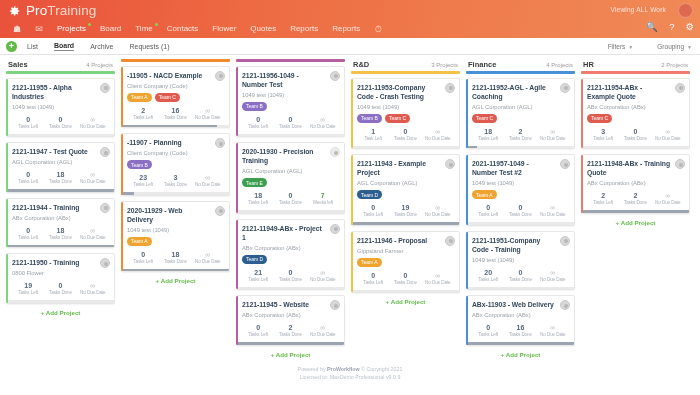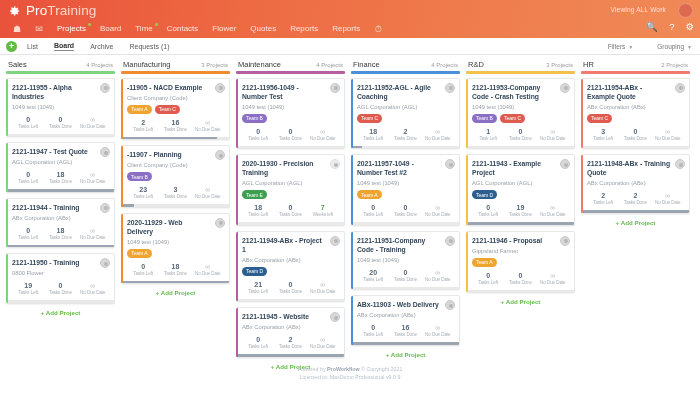--- a/index.html
+++ b/index.html
@@ -86,21 +86,21 @@
   
   .board {
     display: flex; padding: 4px 3px 0 3px; gap: 0px;
     height: 296px; align-items: flex-start;
   }
   .column { width: 115px; flex: 0 0 115px; padding: 0 3px; }
   .col-head {
     display: flex; justify-content: space-between; align-items: baseline;
     padding: 1px 2px 2px 2px;
   }
-  .col-title { font-size: 7.5px; font-weight: normal; color: #3a3a3a; text-align: center; }
+  .col-title { font-size: 7.5px; font-weight: bold; color: #3a3a3a; text-align: center; }
   .col-count { font-size: 6px; color: #9b9b9b; }
   .col-rule { height: 2.5px; border-radius: 1px; margin-bottom: 4px; }
 
   .card {
     background: #fff; border: 1px solid #e7e7e7; border-left: 0;
     border-radius: 2px; margin-bottom: 5px; position: relative;
     padding: 4px 5px 0 6px; overflow: hidden;
     box-shadow: 0 1px 1px rgba(0,0,0,.05);
   }
   .card-stripe {
@@ -295,24 +295,20 @@
             <div class="stat-lbl">No Due Date</div>
           </div>
         </div>
         <div class="progress">
           <i style="width: 0%;"></i>
         </div>
       </div>
       <div class="add-project">+ Add Project</div>
     </div>
     <div class="column">
-      <div class="col-head">
-        <div class="col-title">Manufacturing</div>
-        <div class="col-count">3 Projects</div>
-      </div>
       <div class="col-rule" style="background: rgb(240, 138, 46);"></div>
       <div class="card">
         <div class="card-stripe" style="background: rgb(240, 138, 46);"></div>
         <div class="card-avatar"></div>
         <div class="card-title">-11905 - NACD Example</div>
         <div class="card-client">Client Company (Code)</div>
         <div class="tags">
           <span class="tag" style="background: rgb(240, 164, 48);">Team A</span>
           <span class="tag" style="background: rgb(224, 91, 79);">Team C</span>
         </div>
@@ -368,138 +364,221 @@
         <div class="tags">
           <span class="tag" style="background: rgb(240, 164, 48);">Team A</span>
         </div>
         <div class="stats">
           <div class="stat">
             <div class="stat-val">0</div>
             <div class="stat-lbl">Tasks Left</div>
           </div>
           <div class="stat">
             <div class="stat-val">18</div>
+            <div class="stat-lbl">Tasks Done</div>
+          </div>
+          <div class="stat">
+            <div class="stat-val inf">∞</div>
+            <div class="stat-lbl">No Due Date</div>
+          </div>
+        </div>
+        <div class="progress">
+          <i style="width: 100%;"></i>
+        </div>
+      </div>
+      <div class="add-project">+ Add Project</div>
+    </div>
+    <div class="column">
+      <div class="col-rule" style="background: rgb(180, 95, 160);"></div>
+      <div class="card">
+        <div class="card-stripe" style="background: rgb(180, 95, 160);"></div>
+        <div class="card-avatar"></div>
+        <div class="card-title">2121-11956-1049 - Number Test</div>
+        <div class="card-client">1049 test (1049)</div>
+        <div class="tags">
+          <span class="tag" style="background: rgb(138, 111, 196);">Team B</span>
+        </div>
+        <div class="stats">
+          <div class="stat">
+            <div class="stat-val">0</div>
+            <div class="stat-lbl">Tasks Left</div>
+          </div>
+          <div class="stat">
+            <div class="stat-val">0</div>
+            <div class="stat-lbl">Tasks Done</div>
+          </div>
+          <div class="stat">
+            <div class="stat-val inf">∞</div>
+            <div class="stat-lbl">No Due Date</div>
+          </div>
+        </div>
+        <div class="progress">
+          <i style="width: 0%;"></i>
+        </div>
+      </div>
+      <div class="card">
+        <div class="card-stripe" style="background: rgb(180, 95, 160);"></div>
+        <div class="card-avatar dim"></div>
+        <div class="card-title">2020-11930 - Precision Training</div>
+        <div class="card-client">AGL Corporation (AGL)</div>
+        <div class="tags">
+          <span class="tag" style="background: rgb(60, 158, 78);">Team E</span>
+        </div>
+        <div class="stats">
+          <div class="stat">
+            <div class="stat-val">18</div>
+            <div class="stat-lbl">Tasks Left</div>
+          </div>
+          <div class="stat">
+            <div class="stat-val">0</div>
+            <div class="stat-lbl">Tasks Done</div>
+          </div>
+          <div class="stat">
+            <div class="stat-val green">7</div>
+            <div class="stat-lbl">Weeks left</div>
+          </div>
+        </div>
+        <div class="progress">
+          <i style="width: 0%;"></i>
+        </div>
+      </div>
+      <div class="card">
+        <div class="card-stripe" style="background: rgb(180, 95, 160);"></div>
+        <div class="card-avatar"></div>
+        <div class="card-title">2121-11949-ABx - Project 1</div>
+        <div class="card-client">ABx Corporation (ABx)</div>
+        <div class="tags">
+          <span class="tag" style="background: rgb(44, 95, 143);">Team D</span>
+        </div>
+        <div class="stats">
+          <div class="stat">
+            <div class="stat-val">21</div>
+            <div class="stat-lbl">Tasks Left</div>
+          </div>
+          <div class="stat">
+            <div class="stat-val">0</div>
+            <div class="stat-lbl">Tasks Done</div>
+          </div>
+          <div class="stat">
+            <div class="stat-val inf">∞</div>
+            <div class="stat-lbl">No Due Date</div>
+          </div>
+        </div>
+        <div class="progress">
+          <i style="width: 0%;"></i>
+        </div>
+      </div>
+      <div class="card">
+        <div class="card-stripe" style="background: rgb(180, 95, 160);"></div>
+        <div class="card-avatar"></div>
+        <div class="card-title">2121-11945 - Website</div>
+        <div class="card-client">ABx Corporation (ABx)</div>
+        <div class="stats">
+          <div class="stat">
+            <div class="stat-val">0</div>
+            <div class="stat-lbl">Tasks Left</div>
+          </div>
+          <div class="stat">
+            <div class="stat-val">2</div>
             <div class="stat-lbl">Tasks Done</div>
           </div>
           <div class="stat">
             <div class="stat-val inf">∞</div>
             <div class="stat-lbl">No Due Date</div>
           </div>
         </div>
         <div class="progress">
           <i style="width: 100%;"></i>
         </div>
       </div>
       <div class="add-project">+ Add Project</div>
     </div>
     <div class="column">
       <div class="col-head">
-        <div class="col-title">Maintenance</div>
-        <div class="col-count">4 Projects</div>
-      </div>
-      <div class="col-rule" style="background: rgb(180, 95, 160);"></div>
-      <div class="card">
-        <div class="card-stripe" style="background: rgb(180, 95, 160);"></div>
-        <div class="card-avatar"></div>
-        <div class="card-title">2121-11956-1049 - Number Test</div>
+        <div class="col-title">R&amp;D</div>
+        <div class="col-count">3 Projects</div>
+      </div>
+      <div class="col-rule" style="background: rgb(242, 193, 74);"></div>
+      <div class="card">
+        <div class="card-stripe" style="background: rgb(242, 193, 74);"></div>
+        <div class="card-avatar"></div>
+        <div class="card-title">2121-11953-Company Code - Crash Testing</div>
         <div class="card-client">1049 test (1049)</div>
         <div class="tags">
           <span class="tag" style="background: rgb(138, 111, 196);">Team B</span>
-        </div>
-        <div class="stats">
-          <div class="stat">
-            <div class="stat-val">0</div>
-            <div class="stat-lbl">Tasks Left</div>
-          </div>
-          <div class="stat">
-            <div class="stat-val">0</div>
-            <div class="stat-lbl">Tasks Done</div>
-          </div>
-          <div class="stat">
-            <div class="stat-val inf">∞</div>
-            <div class="stat-lbl">No Due Date</div>
-          </div>
-        </div>
-        <div class="progress">
-          <i style="width: 0%;"></i>
-        </div>
-      </div>
-      <div class="card">
-        <div class="card-stripe" style="background: rgb(180, 95, 160);"></div>
-        <div class="card-avatar dim"></div>
-        <div class="card-title">2020-11930 - Precision Training</div>
+          <span class="tag" style="background: rgb(224, 91, 79);">Team C</span>
+        </div>
+        <div class="stats">
+          <div class="stat">
+            <div class="stat-val">1</div>
+            <div class="stat-lbl">Task Left</div>
+          </div>
+          <div class="stat">
+            <div class="stat-val">0</div>
+            <div class="stat-lbl">Tasks Done</div>
+          </div>
+          <div class="stat">
+            <div class="stat-val inf">∞</div>
+            <div class="stat-lbl">No Due Date</div>
+          </div>
+        </div>
+        <div class="progress">
+          <i style="width: 0%;"></i>
+        </div>
+      </div>
+      <div class="card">
+        <div class="card-stripe" style="background: rgb(242, 193, 74);"></div>
+        <div class="card-avatar"></div>
+        <div class="card-title">2121-11943 - Example Project</div>
         <div class="card-client">AGL Corporation (AGL)</div>
         <div class="tags">
-          <span class="tag" style="background: rgb(60, 158, 78);">Team E</span>
-        </div>
-        <div class="stats">
-          <div class="stat">
-            <div class="stat-val">18</div>
-            <div class="stat-lbl">Tasks Left</div>
-          </div>
-          <div class="stat">
-            <div class="stat-val">0</div>
-            <div class="stat-lbl">Tasks Done</div>
-          </div>
-          <div class="stat">
-            <div class="stat-val green">7</div>
-            <div class="stat-lbl">Weeks left</div>
-          </div>
-        </div>
-        <div class="progress">
-          <i style="width: 0%;"></i>
-        </div>
-      </div>
-      <div class="card">
-        <div class="card-stripe" style="background: rgb(180, 95, 160);"></div>
-        <div class="card-avatar"></div>
-        <div class="card-title">2121-11949-ABx - Project 1</div>
-        <div class="card-client">ABx Corporation (ABx)</div>
-        <div class="tags">
           <span class="tag" style="background: rgb(44, 95, 143);">Team D</span>
         </div>
         <div class="stats">
           <div class="stat">
-            <div class="stat-val">21</div>
-            <div class="stat-lbl">Tasks Left</div>
-          </div>
-          <div class="stat">
-            <div class="stat-val">0</div>
-            <div class="stat-lbl">Tasks Done</div>
-          </div>
-          <div class="stat">
-            <div class="stat-val inf">∞</div>
-            <div class="stat-lbl">No Due Date</div>
-          </div>
-        </div>
-        <div class="progress">
-          <i style="width: 0%;"></i>
-        </div>
-      </div>
-      <div class="card">
-        <div class="card-stripe" style="background: rgb(180, 95, 160);"></div>
-        <div class="card-avatar"></div>
-        <div class="card-title">2121-11945 - Website</div>
-        <div class="card-client">ABx Corporation (ABx)</div>
-        <div class="stats">
-          <div class="stat">
-            <div class="stat-val">0</div>
-            <div class="stat-lbl">Tasks Left</div>
-          </div>
-          <div class="stat">
-            <div class="stat-val">2</div>
+            <div class="stat-val">0</div>
+            <div class="stat-lbl">Tasks Left</div>
+          </div>
+          <div class="stat">
+            <div class="stat-val">19</div>
             <div class="stat-lbl">Tasks Done</div>
           </div>
           <div class="stat">
             <div class="stat-val inf">∞</div>
             <div class="stat-lbl">No Due Date</div>
           </div>
         </div>
         <div class="progress">
           <i style="width: 100%;"></i>
+        </div>
+      </div>
+      <div class="card">
+        <div class="card-stripe" style="background: rgb(242, 193, 74);"></div>
+        <div class="card-avatar"></div>
+        <div class="card-title">2121-11946 - Proposal</div>
+        <div class="card-client">Gippsland Farmer</div>
+        <div class="tags">
+          <span class="tag" style="background: rgb(240, 164, 48);">Team A</span>
+        </div>
+        <div class="stats">
+          <div class="stat">
+            <div class="stat-val">0</div>
+            <div class="stat-lbl">Tasks Left</div>
+          </div>
+          <div class="stat">
+            <div class="stat-val">0</div>
+            <div class="stat-lbl">Tasks Done</div>
+          </div>
+          <div class="stat">
+            <div class="stat-val inf">∞</div>
+            <div class="stat-lbl">No Due Date</div>
+          </div>
+        </div>
+        <div class="progress">
+          <i style="width: 0%;"></i>
         </div>
       </div>
       <div class="add-project">+ Add Project</div>
     </div>
     <div class="column">
       <div class="col-head">
         <div class="col-title">Finance</div>
         <div class="col-count">4 Projects</div>
       </div>
       <div class="col-rule" style="background: rgb(74, 144, 217);"></div>
@@ -598,107 +677,20 @@
           </div>
         </div>
         <div class="progress">
           <i style="width: 100%;"></i>
         </div>
       </div>
       <div class="add-project">+ Add Project</div>
     </div>
     <div class="column">
       <div class="col-head">
-        <div class="col-title">R&amp;D</div>
-        <div class="col-count">3 Projects</div>
-      </div>
-      <div class="col-rule" style="background: rgb(242, 193, 74);"></div>
-      <div class="card">
-        <div class="card-stripe" style="background: rgb(242, 193, 74);"></div>
-        <div class="card-avatar"></div>
-        <div class="card-title">2121-11953-Company Code - Crash Testing</div>
-        <div class="card-client">1049 test (1049)</div>
-        <div class="tags">
-          <span class="tag" style="background: rgb(138, 111, 196);">Team B</span>
-          <span class="tag" style="background: rgb(224, 91, 79);">Team C</span>
-        </div>
-        <div class="stats">
-          <div class="stat">
-            <div class="stat-val">1</div>
-            <div class="stat-lbl">Task Left</div>
-          </div>
-          <div class="stat">
-            <div class="stat-val">0</div>
-            <div class="stat-lbl">Tasks Done</div>
-          </div>
-          <div class="stat">
-            <div class="stat-val inf">∞</div>
-            <div class="stat-lbl">No Due Date</div>
-          </div>
-        </div>
-        <div class="progress">
-          <i style="width: 0%;"></i>
-        </div>
-      </div>
-      <div class="card">
-        <div class="card-stripe" style="background: rgb(242, 193, 74);"></div>
-        <div class="card-avatar"></div>
-        <div class="card-title">2121-11943 - Example Project</div>
-        <div class="card-client">AGL Corporation (AGL)</div>
-        <div class="tags">
-          <span class="tag" style="background: rgb(44, 95, 143);">Team D</span>
-        </div>
-        <div class="stats">
-          <div class="stat">
-            <div class="stat-val">0</div>
-            <div class="stat-lbl">Tasks Left</div>
-          </div>
-          <div class="stat">
-            <div class="stat-val">19</div>
-            <div class="stat-lbl">Tasks Done</div>
-          </div>
-          <div class="stat">
-            <div class="stat-val inf">∞</div>
-            <div class="stat-lbl">No Due Date</div>
-          </div>
-        </div>
-        <div class="progress">
-          <i style="width: 100%;"></i>
-        </div>
-      </div>
-      <div class="card">
-        <div class="card-stripe" style="background: rgb(242, 193, 74);"></div>
-        <div class="card-avatar"></div>
-        <div class="card-title">2121-11946 - Proposal</div>
-        <div class="card-client">Gippsland Farmer</div>
-        <div class="tags">
-          <span class="tag" style="background: rgb(240, 164, 48);">Team A</span>
-        </div>
-        <div class="stats">
-          <div class="stat">
-            <div class="stat-val">0</div>
-            <div class="stat-lbl">Tasks Left</div>
-          </div>
-          <div class="stat">
-            <div class="stat-val">0</div>
-            <div class="stat-lbl">Tasks Done</div>
-          </div>
-          <div class="stat">
-            <div class="stat-val inf">∞</div>
-            <div class="stat-lbl">No Due Date</div>
-          </div>
-        </div>
-        <div class="progress">
-          <i style="width: 0%;"></i>
-        </div>
-      </div>
-      <div class="add-project">+ Add Project</div>
-    </div>
-    <div class="column">
-      <div class="col-head">
         <div class="col-title">HR</div>
         <div class="col-count">2 Projects</div>
       </div>
       <div class="col-rule" style="background: rgb(239, 123, 110);"></div>
       <div class="card">
         <div class="card-stripe" style="background: rgb(239, 123, 110);"></div>
         <div class="card-avatar"></div>
         <div class="card-title">2121-11954-ABx - Example Quote</div>
         <div class="card-client">ABx Corporation (ABx)</div>
         <div class="tags">

